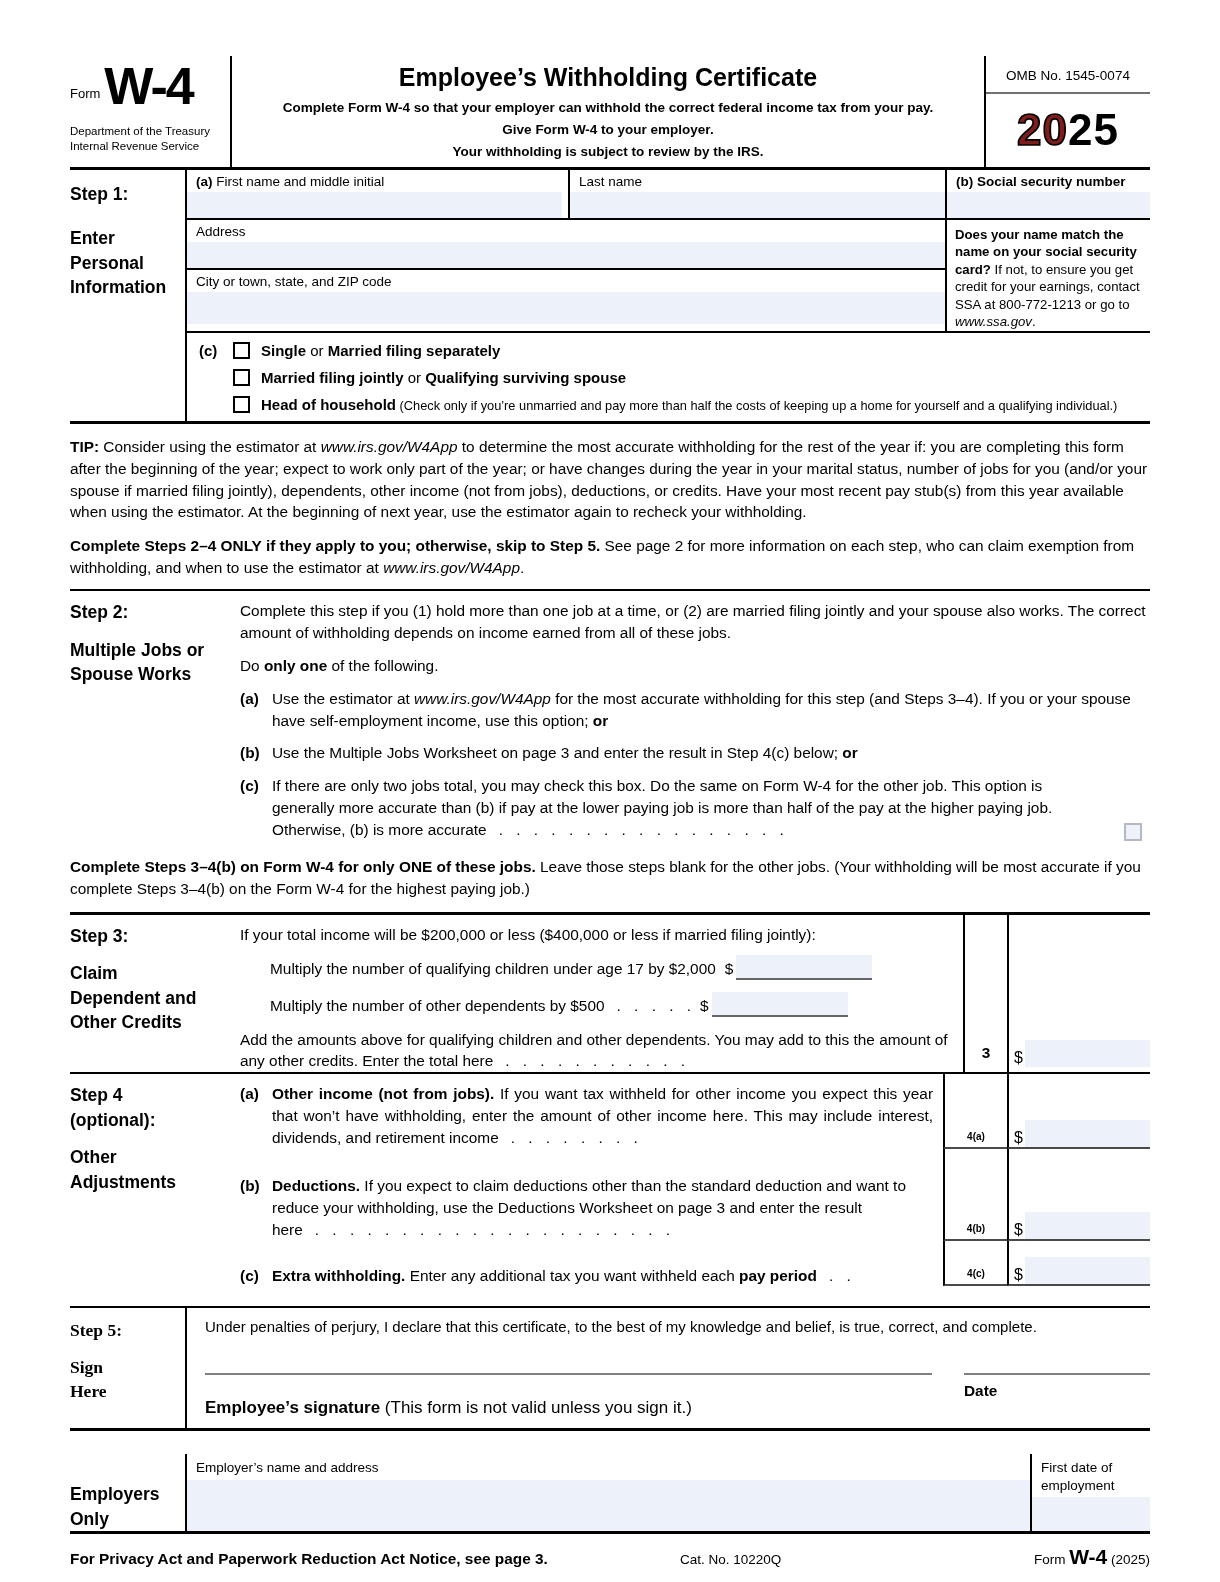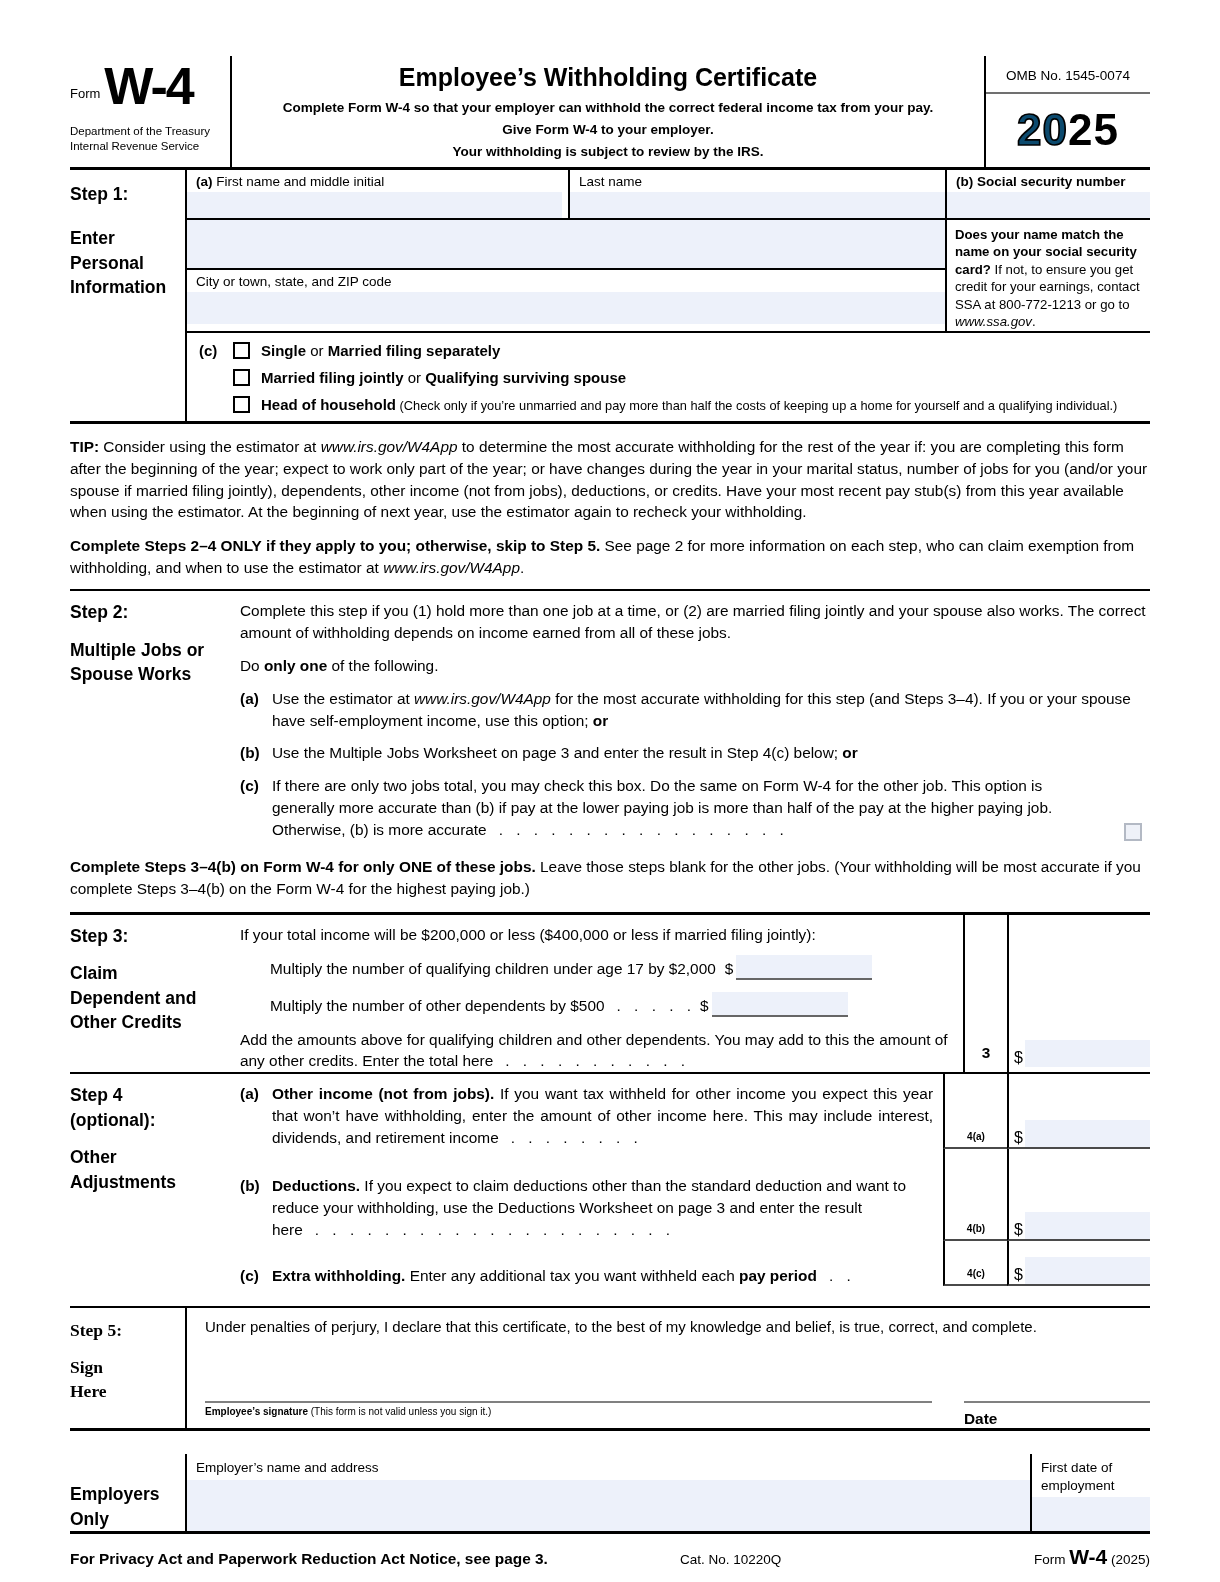--- a/index.html
+++ b/index.html
@@ -15,21 +15,21 @@
   .formnum{font-size:52px;font-weight:bold;letter-spacing:-2px;line-height:0.85;}
   .dept{font-size:11.5px;line-height:1.3;margin-top:16px;padding-bottom:4px;}
   .hdr-center{flex:1;border-left:2px solid #000;border-right:2px solid #000;text-align:center;
               padding:7px 14px 4px;box-sizing:border-box;}
   .title{font-size:25px;font-weight:bold;margin-bottom:5px;}
   .subtitle{font-size:13.5px;font-weight:bold;line-height:1.62;}
   .hdr-right{width:164px;display:flex;flex-direction:column;box-sizing:border-box;}
   .omb{font-size:13.5px;text-align:center;padding:12px 0 9px;border-bottom:2px solid #707070;}
   .year{flex:1;display:flex;align-items:center;justify-content:center;
         font-size:44px;font-weight:bold;letter-spacing:1px;padding:6px 0;}
-  .year-outline{color:#0c4a6e;-webkit-text-stroke:1.7px #000;}
+  .year-outline{color:#7f1d1d;-webkit-text-stroke:1.7px #000;}
   
   .s1{display:flex;border-bottom:3px solid #000;}
   .s1-label{width:115px;font-size:17.5px;font-weight:bold;padding-top:12px;line-height:1.4;box-sizing:border-box;}
   .s1-title{margin-bottom:20px;}
   .s1-body{flex:1;border-left:2px solid #000;display:flex;flex-direction:column;}
   .s1-top{display:flex;}
   .s1-main{flex:1;display:flex;flex-direction:column;}
   .row{display:flex;box-sizing:border-box;}
   .bb{border-bottom:2px solid #000;}
   .h50{height:50px;} .h47{height:54px;}
@@ -93,21 +93,21 @@
   .s4-amt{width:143px;border-left:2px solid #000;border-bottom:2px solid #4a4a4a;display:flex;align-items:flex-end;box-sizing:border-box;}
   .s4-amt .dollar{margin:0 2px 0 5px;}
   .s4-amt .amt-fill{height:27px;}
   
   .s5{border-top:2px solid #000;display:flex;height:122px;box-sizing:border-box;}
   .s5-label{width:115px;font-size:17.5px;font-weight:bold;padding-top:10px;line-height:1.4;box-sizing:border-box;font-family:Liberation Serif, serif;}
   .s5-sub{max-width:64px;margin-top:12px;}
   .s5-body{flex:1;border-left:2px solid #000;display:flex;flex-direction:column;padding:10px 0 0 18px;box-sizing:border-box;}
   .decl{font-size:15px;}
   .sig-row{margin-top:auto;display:flex;}
-  .sig-main{flex:1;border-top:2px solid #808080;font-size:10px;padding:3px 0 10px;}
+  .sig-main{flex:1;border-top:2px solid #808080;font-size:17px;padding:23px 0 10px;}
   .sig-gap{width:32px;}
   .sig-date{width:186px;border-top:2px solid #808080;font-size:15.4px;font-weight:bold;padding-top:7px;box-sizing:border-box;}
   
   .emp{border-top:3px solid #000;border-bottom:3px solid #000;display:flex;height:106px;box-sizing:border-box;align-items:flex-end;}
   .emp-label{width:115px;font-size:17.5px;font-weight:bold;padding-top:7px;line-height:1.4;box-sizing:border-box;}
   .emp-body{flex:1;border-left:2px solid #000;display:flex;}
   .emp-name{flex:1;display:flex;flex-direction:column;}
   .emp-cell-label{font-size:13.5px;padding:5px 9px 3px;line-height:1.3;}
   .emp-name .fill{flex:1;}
   .emp-date{width:120px;border-left:2px solid #000;display:flex;flex-direction:column;box-sizing:border-box;}
@@ -160,20 +160,21 @@
               <div class="cell-label"><b>(a)</b><span> First name and middle initial</span></div>
               <div class="fill"></div>
             </div>
             <div class="cell bl">
               <div class="cell-label">Last name</div>
               <div class="fill"></div>
             </div>
           </div>
           <div class="row bb h50">
             <div class="cell">
+              <div class="cell-label">Address</div>
               <div class="fill"></div>
             </div>
           </div>
           <div class="row h47">
             <div class="cell">
               <div class="cell-label">City or town, state, and ZIP code</div>
               <div class="fill"></div>
             </div>
           </div>
         </div>

